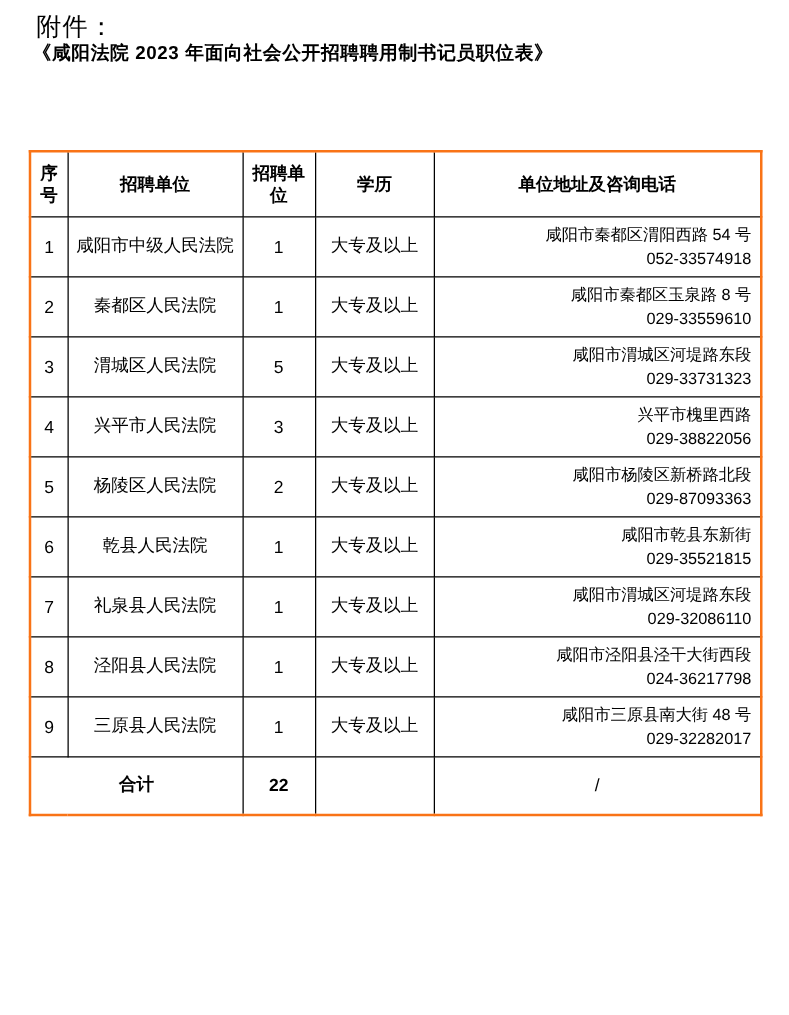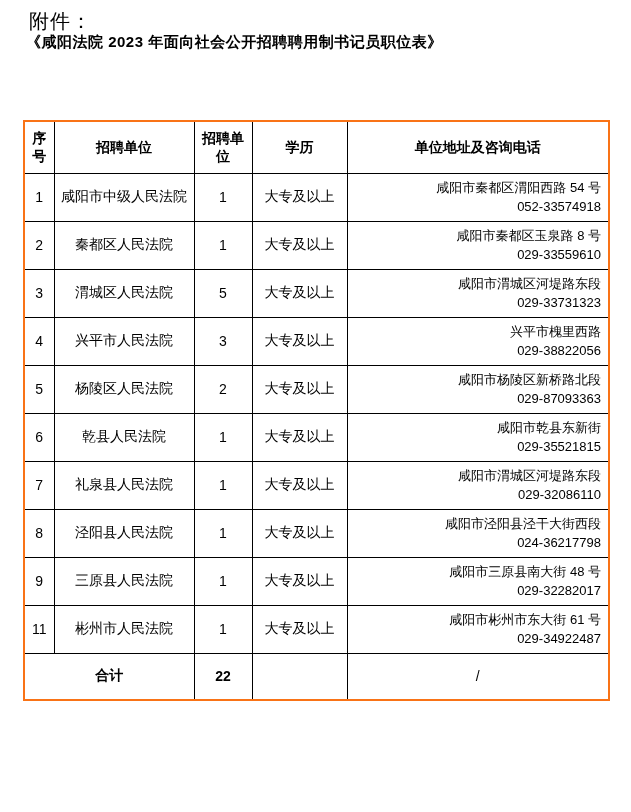--- a/index.html
+++ b/index.html
@@ -179,30 +179,20 @@
     <td>三原县人民法院</td>
     <td>1</td>
     <td>大专及以上</td>
     <td class="addr-cell">
       <div class="addr-line">咸阳市三原县南大街 48 号</div>
       <div class="phone-line">029-32282017</div>
     </td>
   </tr>
 
 
-  <tr>
-    <td>11</td>
-    <td>彬州市人民法院</td>
-    <td>1</td>
-    <td>大专及以上</td>
-    <td class="addr-cell">
-      <div class="addr-line">咸阳市彬州市东大街 61 号</div>
-      <div class="phone-line">029-34922487</div>
-    </td>
-  </tr>
 
 </tbody>
   <tfoot>
     <tr>
       <td colspan="2" class="bold-cell">合计</td>
       <td class="bold-cell">22</td>
       <td></td>
       <td class="slash-cell">/</td>
     </tr>
   </tfoot>

